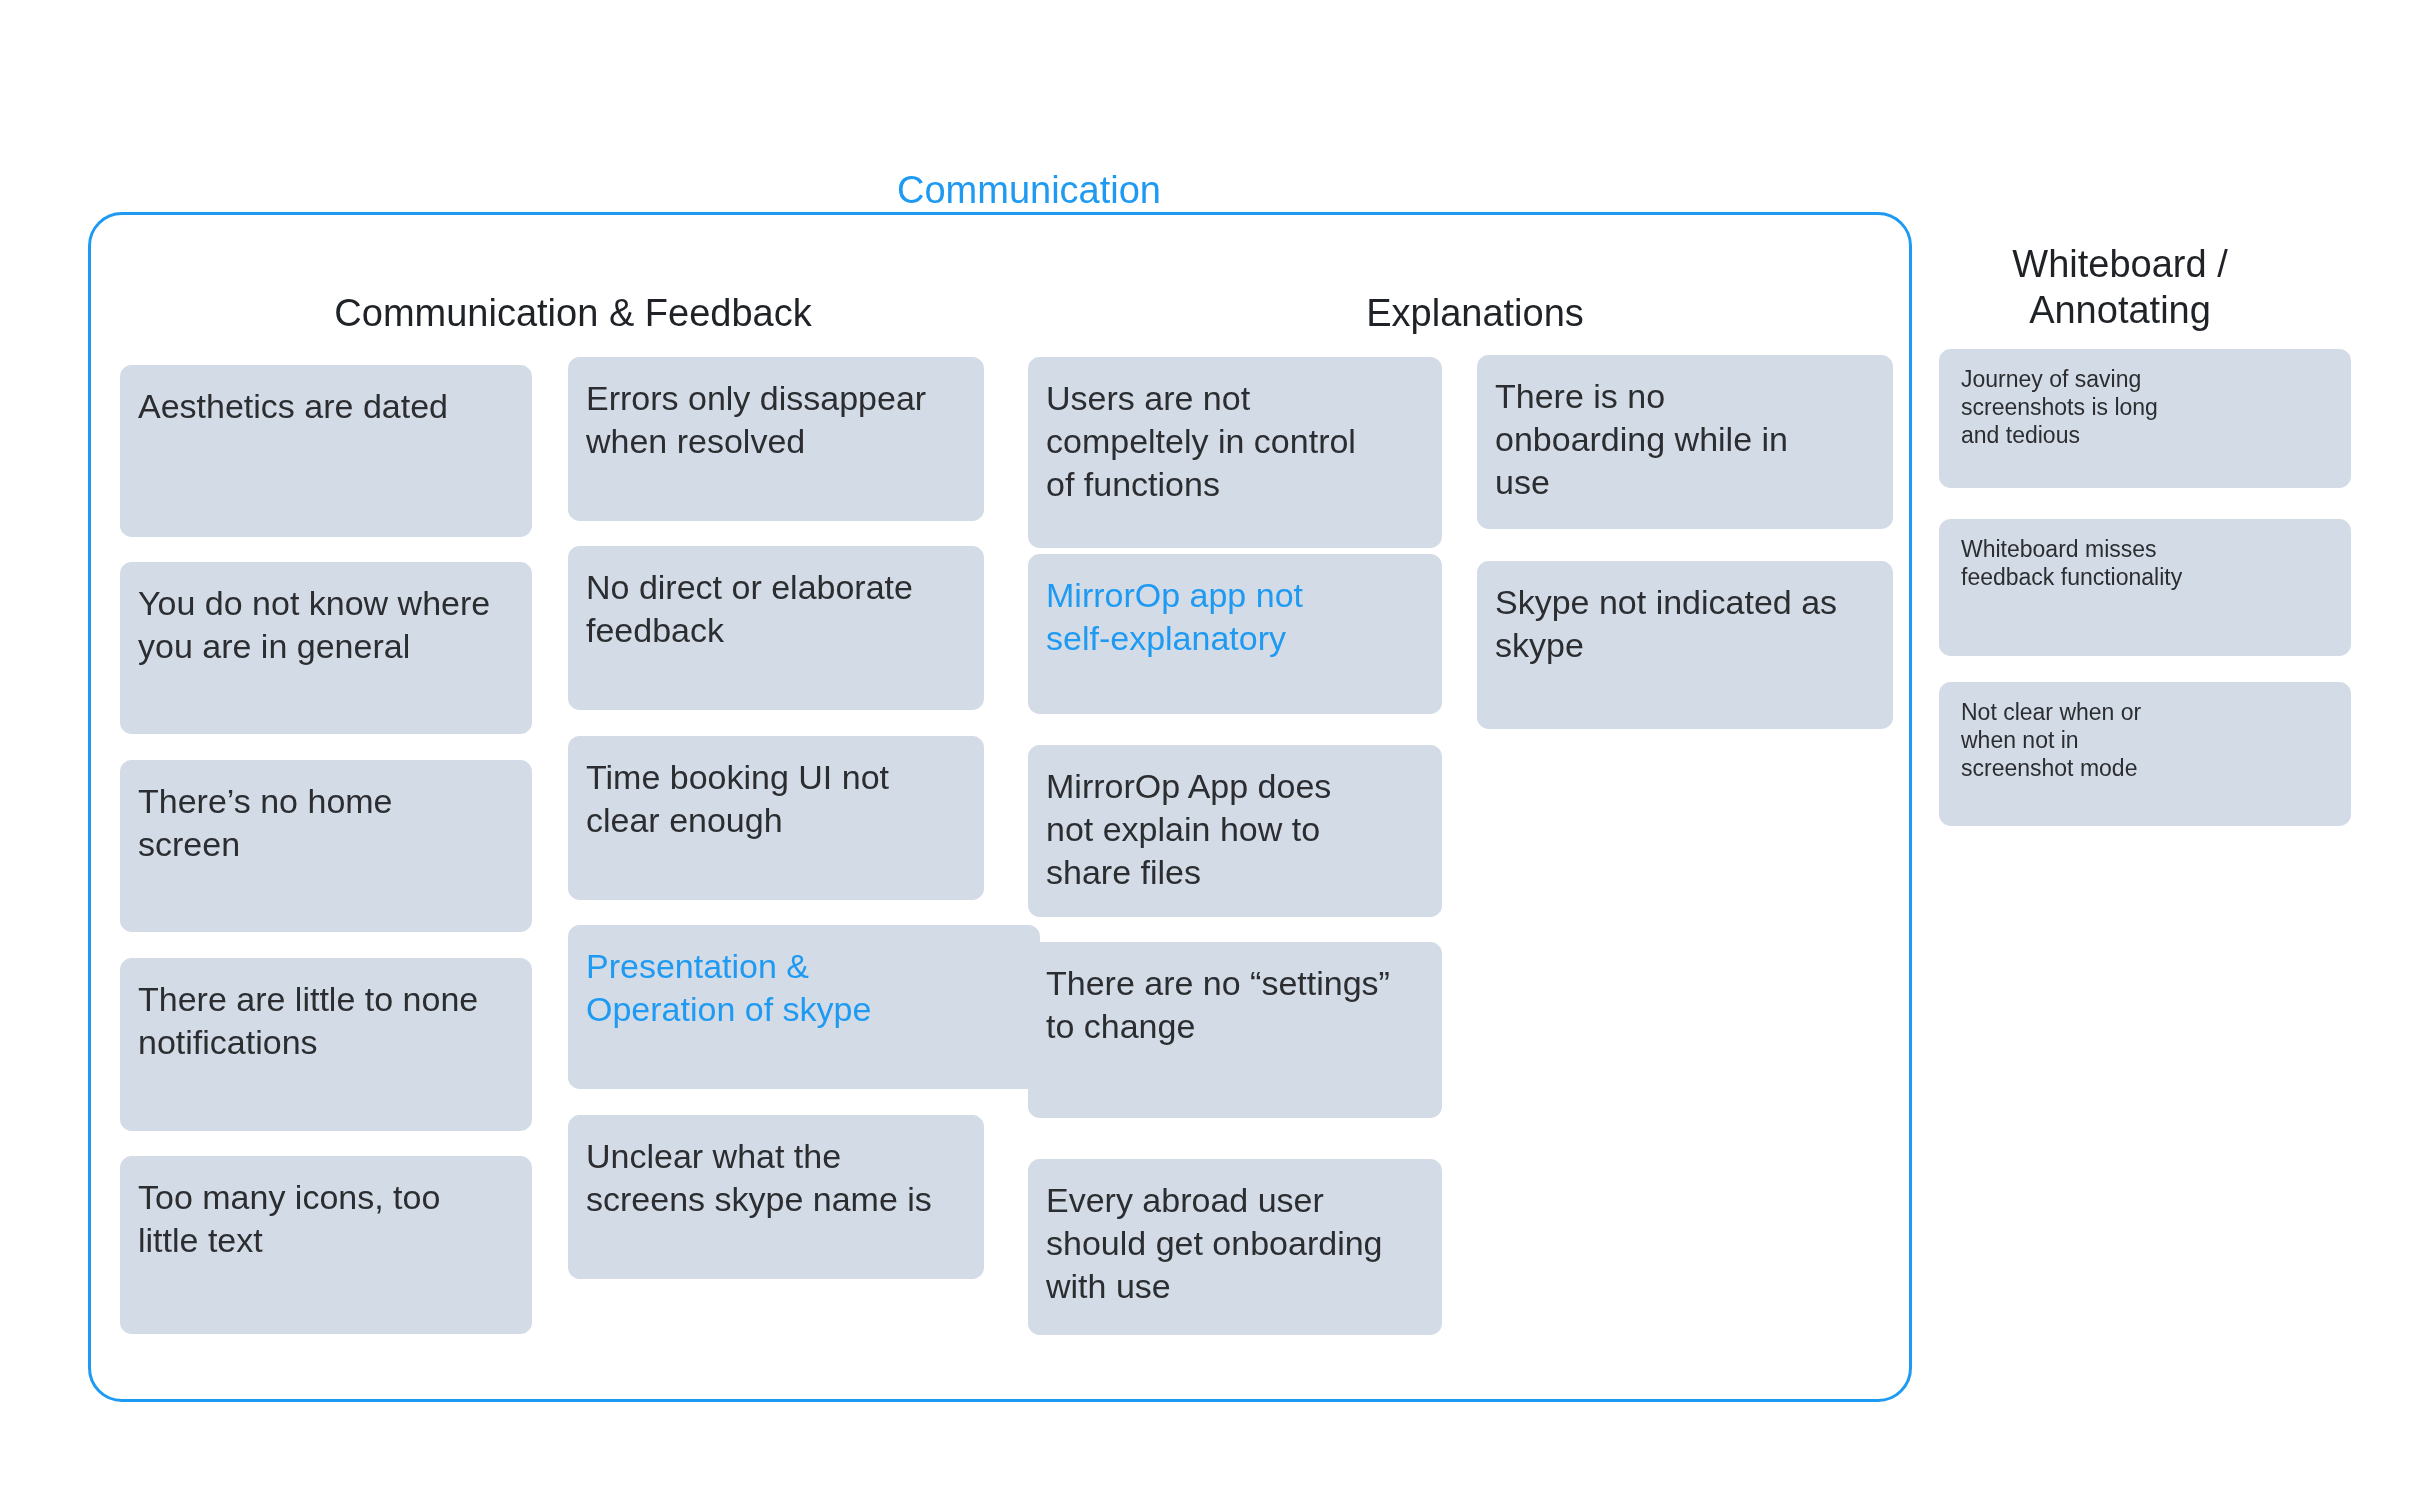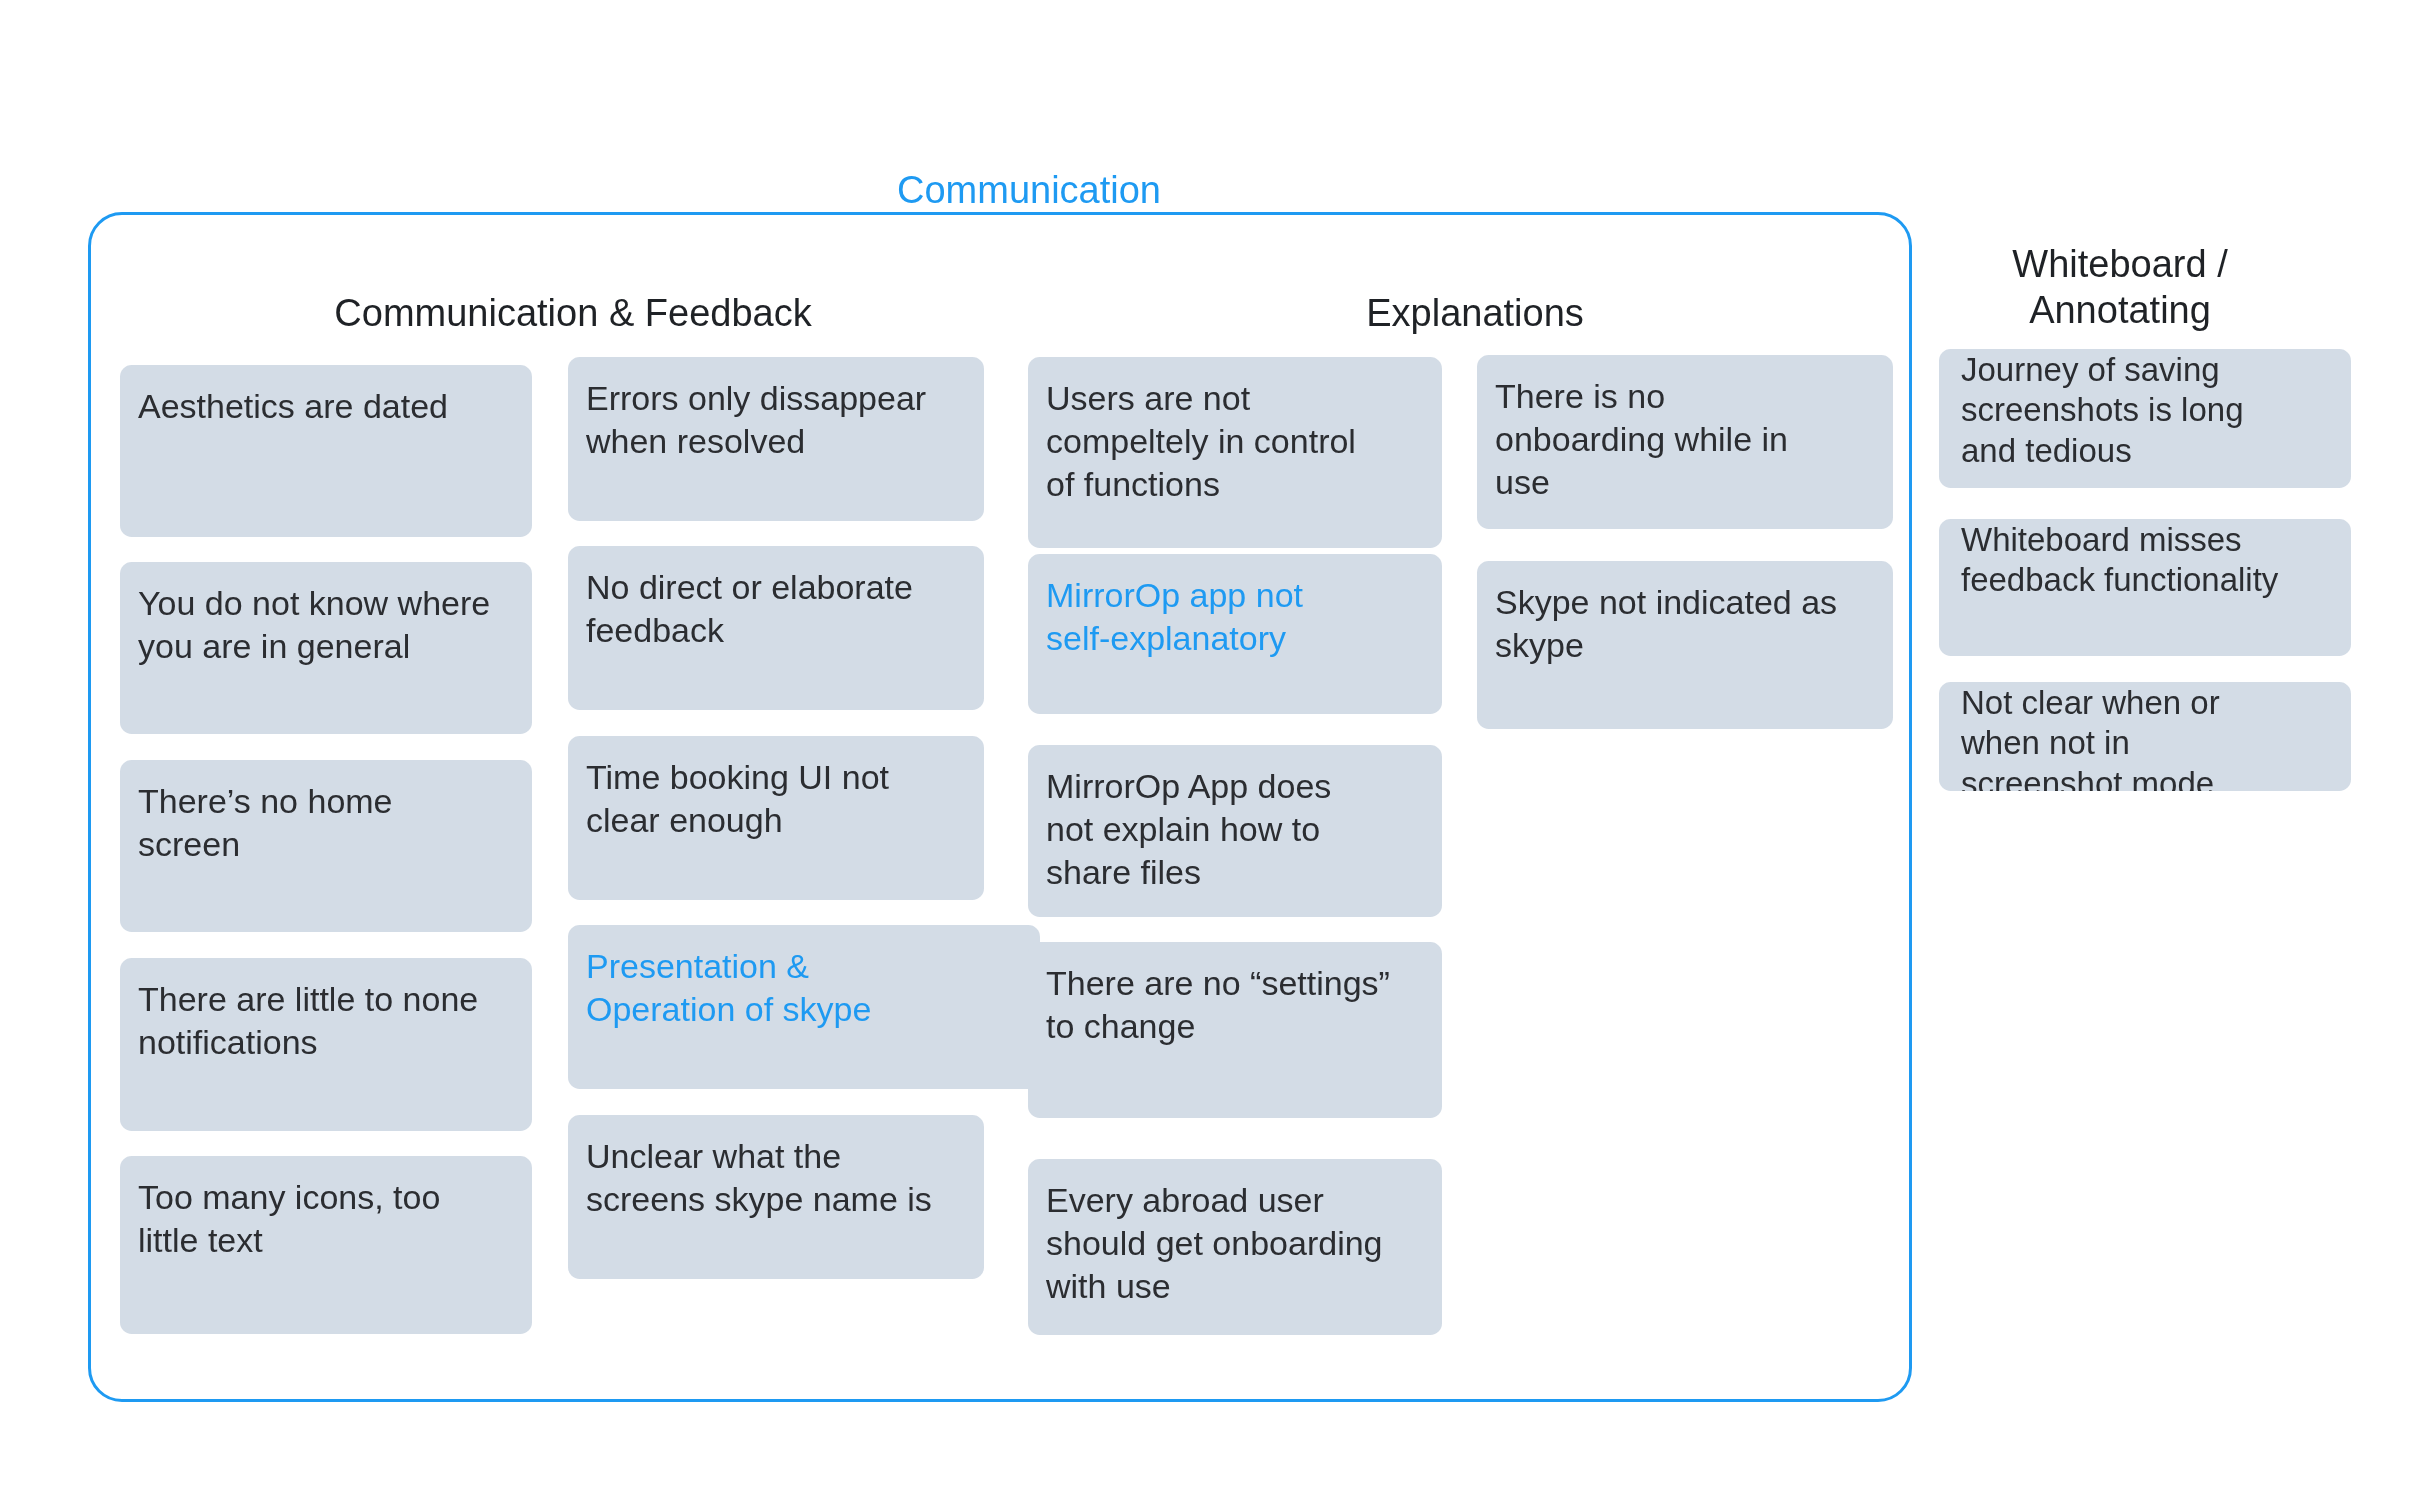--- a/index.html
+++ b/index.html
@@ -61,22 +61,22 @@
     padding: 20px 18px;
     font-size: 34px;
     line-height: 1.26;
     white-space: pre-line;
     overflow: hidden;
   }
   .note--accent {
     color: var(--accent-blue, #1E9AF2);
   }
   .note--compact {
-    padding: 1px 22px;
-    font-size: 33px;
+    padding: 16px 22px;
+    font-size: 23px;
     line-height: 1.22;
   }
 </style>
 </head>
 <body>
 
 <div class="board">
 
   <div class="section-label">Communication</div>
   <div class="section-frame"></div>
@@ -125,18 +125,18 @@
 onboarding while in
 use</div>
   <div class="note" style="left:1469px;top:561px;width:416px;height:168px">Skype not indicated as
 skype</div>
 
   <div class="note note--compact" style="left:1931px;top:349px;width:412px;height:139px">Journey of saving
 screenshots is long
 and tedious</div>
   <div class="note note--compact" style="left:1931px;top:519px;width:412px;height:137px">Whiteboard misses
 feedback functionality</div>
-  <div class="note note--compact" style="left:1931px;top:682px;width:412px;height:109px">Not clear when or
+  <div class="note note--compact" style="left:1931px;top:682px;width:412px;height:144px">Not clear when or
 when not in
 screenshot mode</div>
 
 </div>
 
 
 </body></html>

